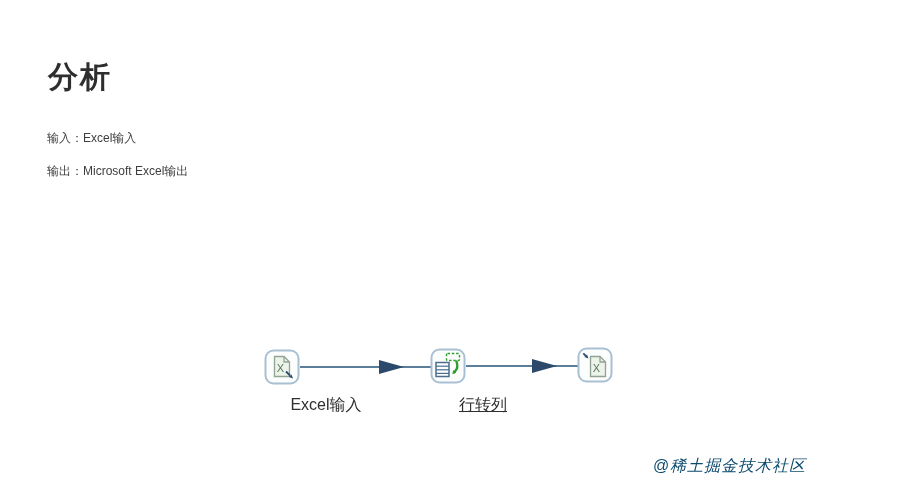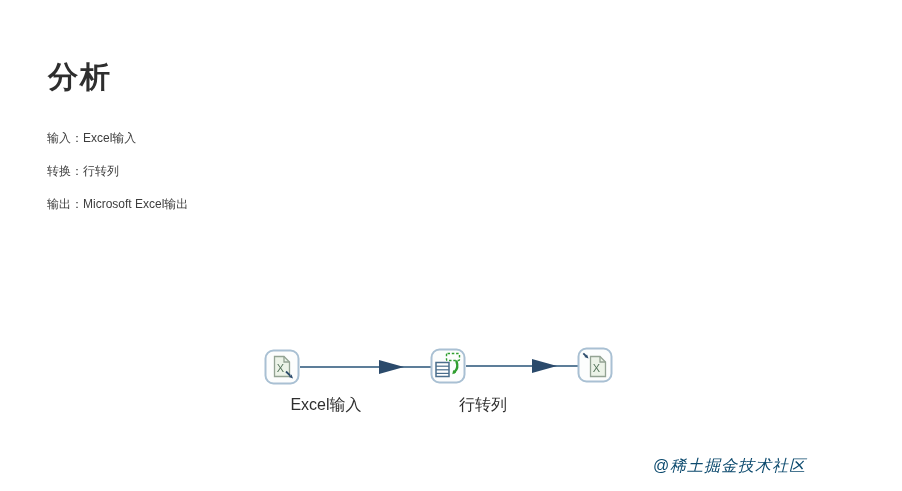--- a/index.html
+++ b/index.html
@@ -15,21 +15,20 @@
 </style>
 </head>
 <body>
 
 <div class="page">
 
   <h1 class="title">分析</h1>
 
   <div class="analysis">
     <p>输入：Excel输入</p>
-    <p>转换：行转列</p>
     <p>输出：Microsoft Excel输出</p>
   </div>
 
   <svg class="connector-layer" viewBox="0 0 902 491" width="902" height="491">
     <line x1="300" y1="367" x2="431" y2="367" stroke="#5d7e99" stroke-width="2"></line>
     <polygon points="379,360 404,367 379,374" fill="#2b4a6b"></polygon>
     <line x1="466" y1="366" x2="578" y2="366" stroke="#5d7e99" stroke-width="2"></line>
     <polygon points="532,359 557,366 532,373" fill="#2b4a6b"></polygon>
   </svg>
 
@@ -50,21 +49,21 @@
       <rect x="1.5" y="1.5" width="33" height="33" rx="8" fill="#fcfdfd" stroke="#a9c0d3" stroke-width="2"></rect>
       <rect x="16.5" y="5.5" width="13" height="7" rx="1" fill="none" stroke="#2f9e2f" stroke-width="1.4" stroke-dasharray="2.5 1.8"></rect>
       <rect x="6" y="14.5" width="13" height="14" fill="#ffffff" stroke="#4a6e8c" stroke-width="1.5"></rect>
       <line x1="6" y1="18.2" x2="19" y2="18.2" stroke="#4a6e8c" stroke-width="1.2"></line>
       <line x1="6" y1="21.8" x2="19" y2="21.8" stroke="#4a6e8c" stroke-width="1.2"></line>
       <line x1="6" y1="25.4" x2="19" y2="25.4" stroke="#4a6e8c" stroke-width="1.2"></line>
       <path d="M26.5 13.5 C 28 17.5 27.3 21.5 24.4 24.2" fill="none" stroke="#2f9e2f" stroke-width="2.4" stroke-linecap="round"></path>
       <polygon points="22.3,26.3 26.1,24.7 23.2,21.9" fill="#2f9e2f"></polygon>
     </svg>
   </div>
-  <span class="node-label" style="left:441px;">行转列</span>
+  <span class="node-label" style="left:441px;text-decoration:underline;">行转列</span>
 
   <div class="flow-node" style="left:577px;top:347px;">
     <svg width="36" height="36" viewBox="0 0 36 36">
       <rect x="1.5" y="1.5" width="33" height="33" rx="8" fill="#fcfdfd" stroke="#a9c0d3" stroke-width="2"></rect>
       <path d="M13.5 9.5 H23 L28.5 15 V29.5 H13.5 Z" fill="#ecf3e8" stroke="#93a393" stroke-width="1.3"></path>
       <path d="M23 9.5 V15 H28.5" fill="none" stroke="#93a393" stroke-width="1.3"></path>
       <text x="19.5" y="24.5" font-size="11" fill="#56755c" text-anchor="middle" font-family="Liberation Sans, sans-serif">X</text>
       <line x1="6.3" y1="6.3" x2="8.8" y2="8.8" stroke="#2b4a6b" stroke-width="1.8"></line>
       <polygon points="11.5,11.5 7.4,10 10,7.4" fill="#2b4a6b"></polygon>
     </svg>

